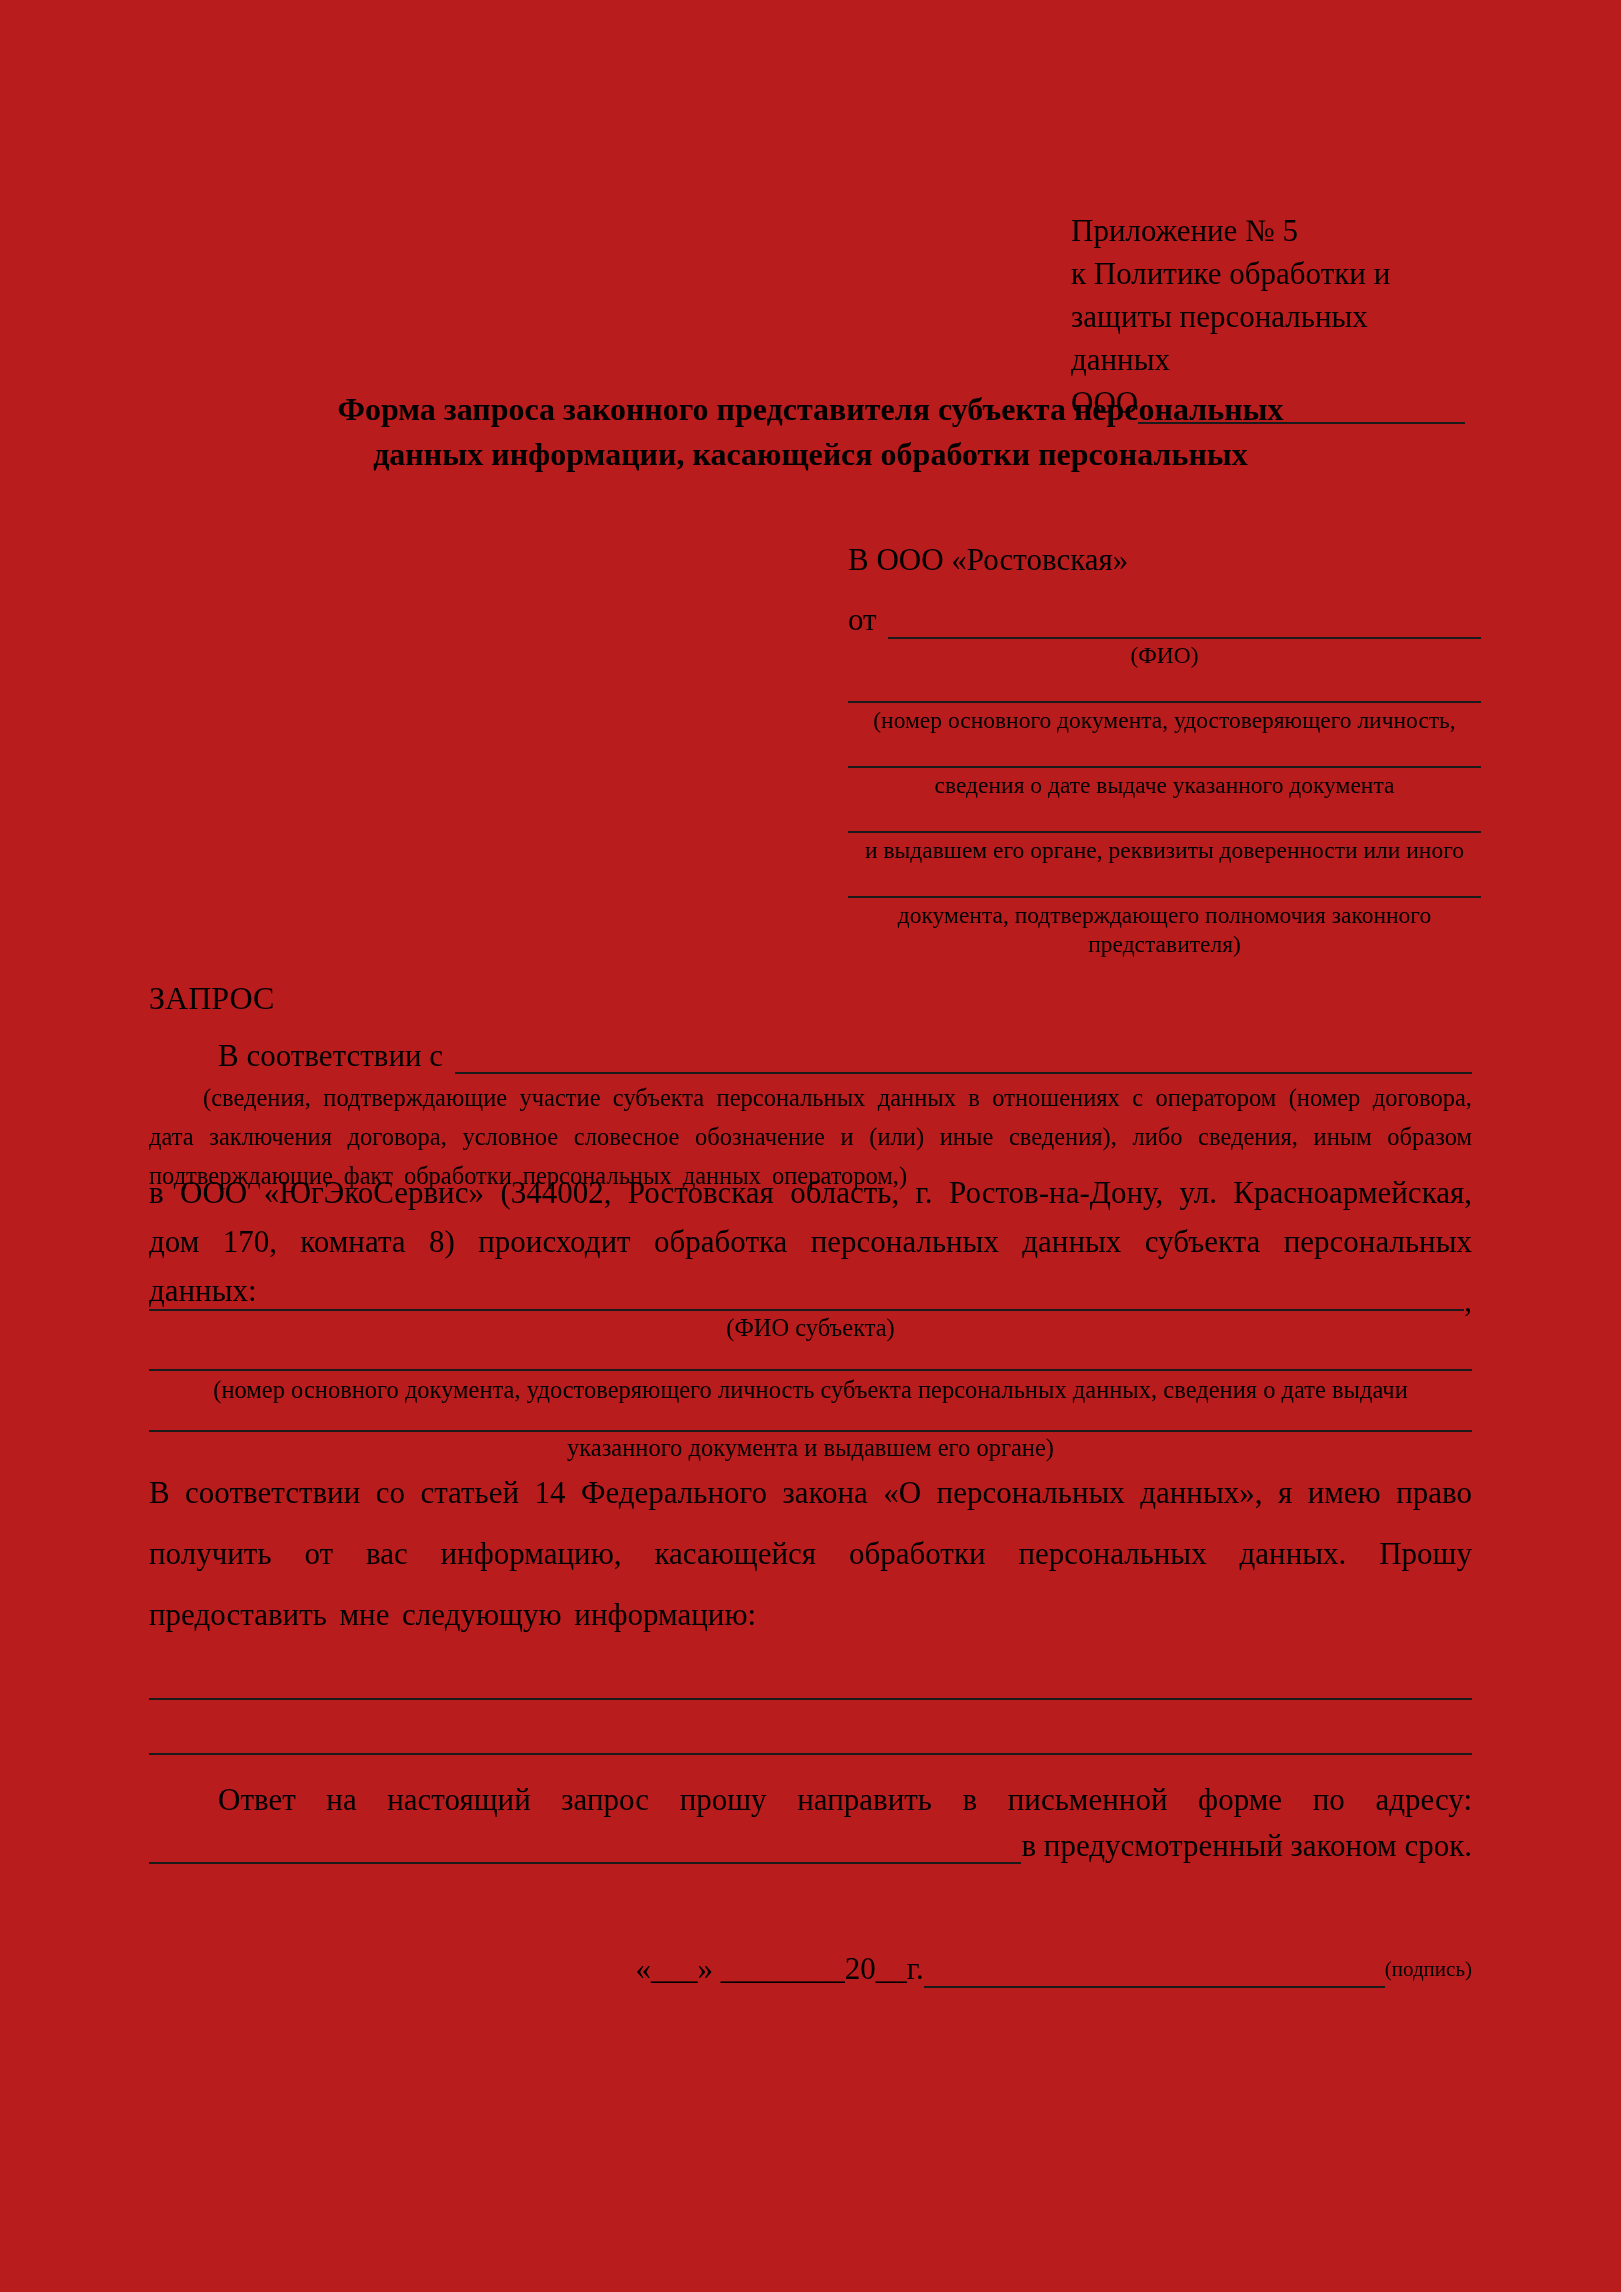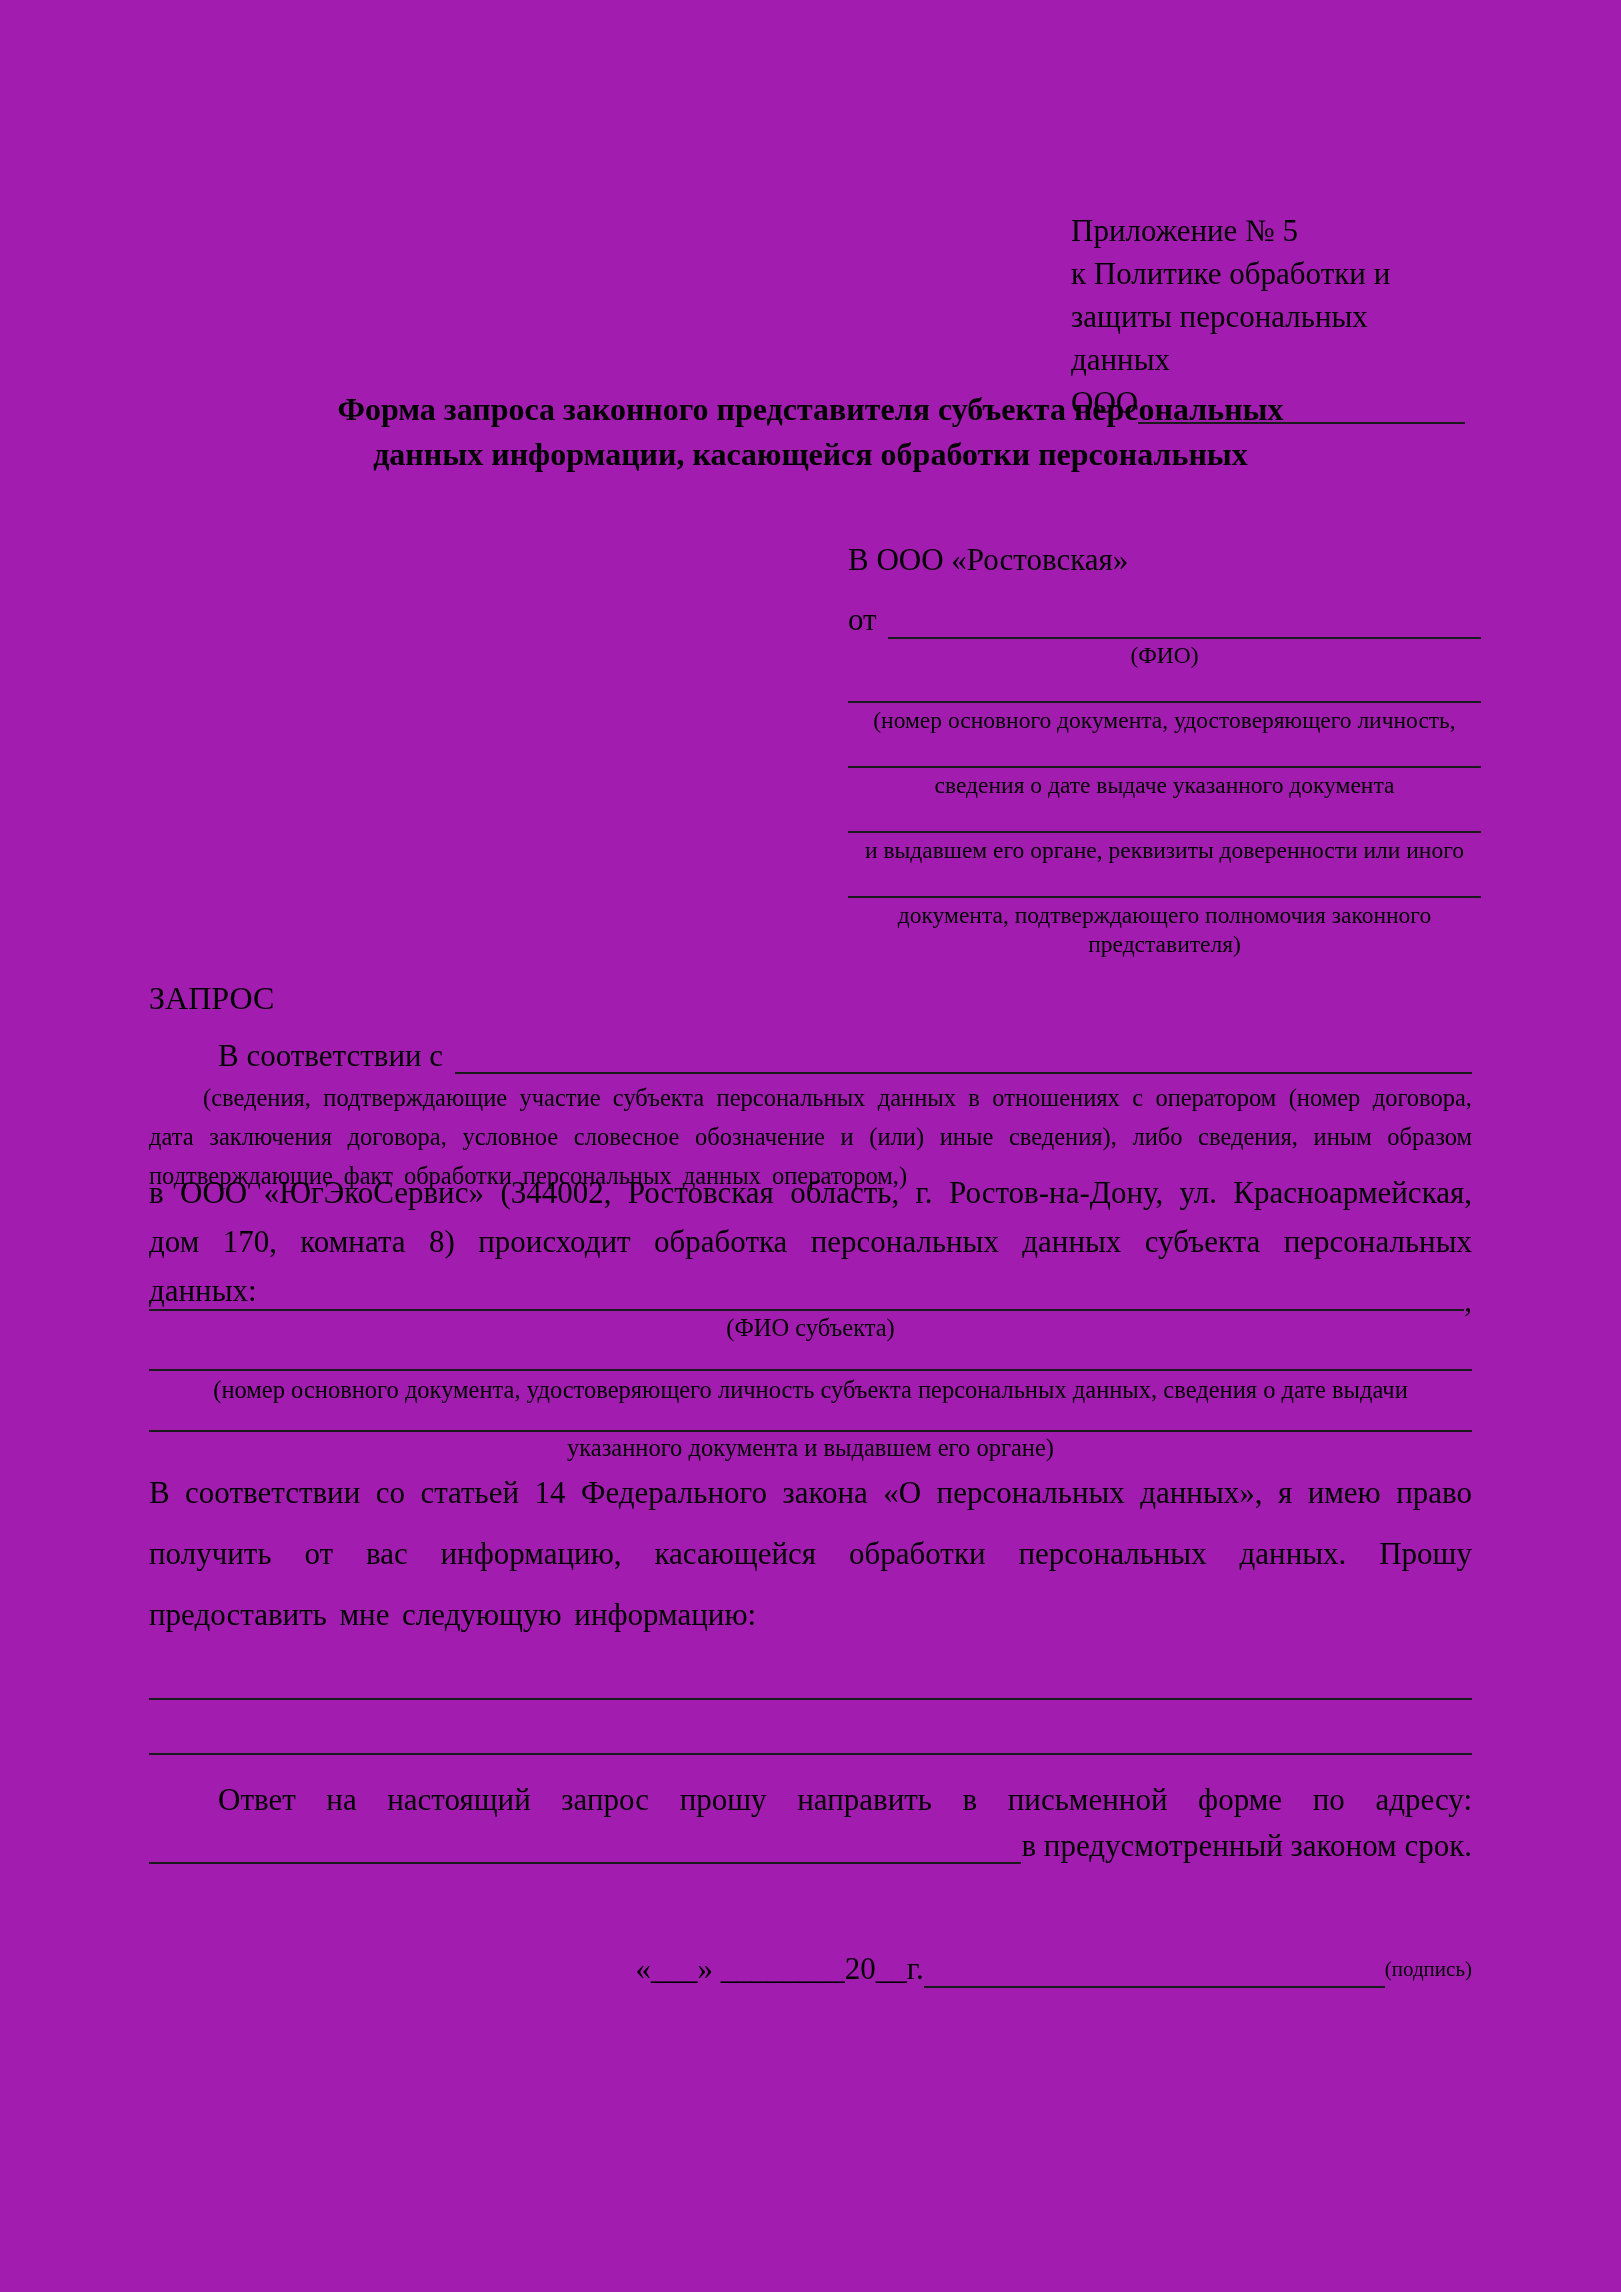--- a/index.html
+++ b/index.html
@@ -1,20 +1,20 @@
 <!DOCTYPE html>
 <html lang="ru"><head>
 <meta charset="utf-8">
 <title>Форма запроса</title>
 <style>
   html,body { margin:0; padding:0; background:#e8e8e8; }
   .page {
     position:relative;
     width:1621px; height:2293px;
-    background:#a21caf;
+    background:#b91c1c;
     font-family:"Liberation Serif","DejaVu Serif",serif;
     color:#000;
     overflow:hidden;
     margin:0 auto;
   }
   .abs { position:absolute; }
   .row { display:flex; align-items:flex-end; }
   .grow { flex:1 1 auto; }
   .uline { border-bottom:2.9px solid #1a1a1a; }
   .rule { border-top:2.9px solid #1a1a1a; height:0; width:100%; }

